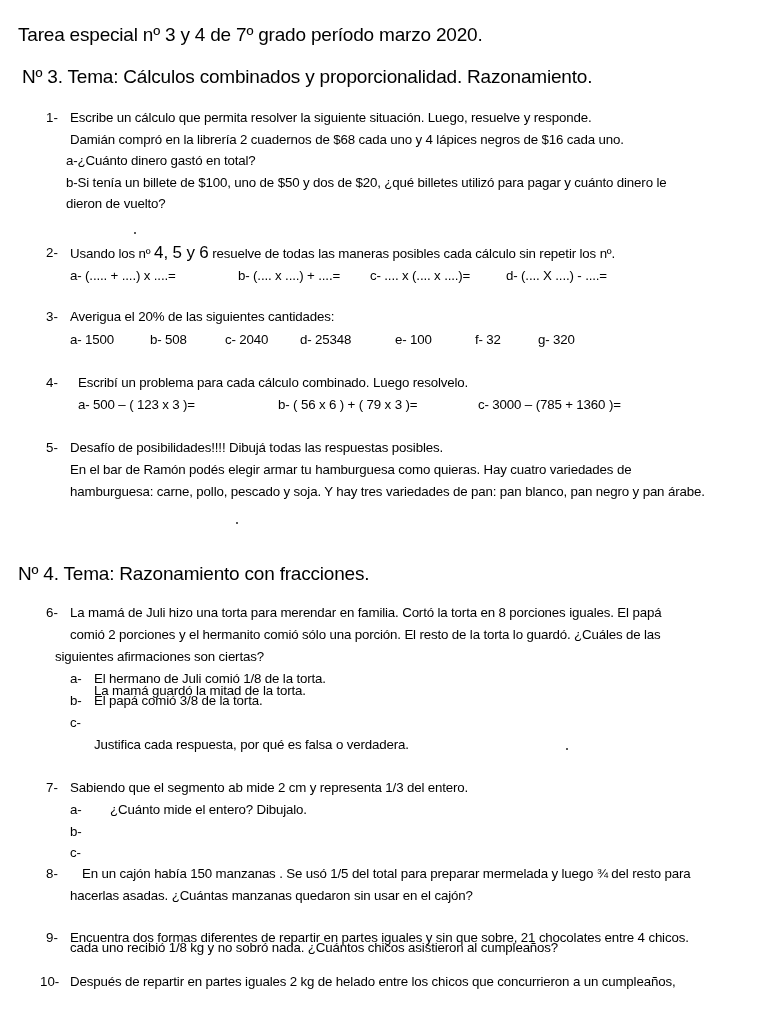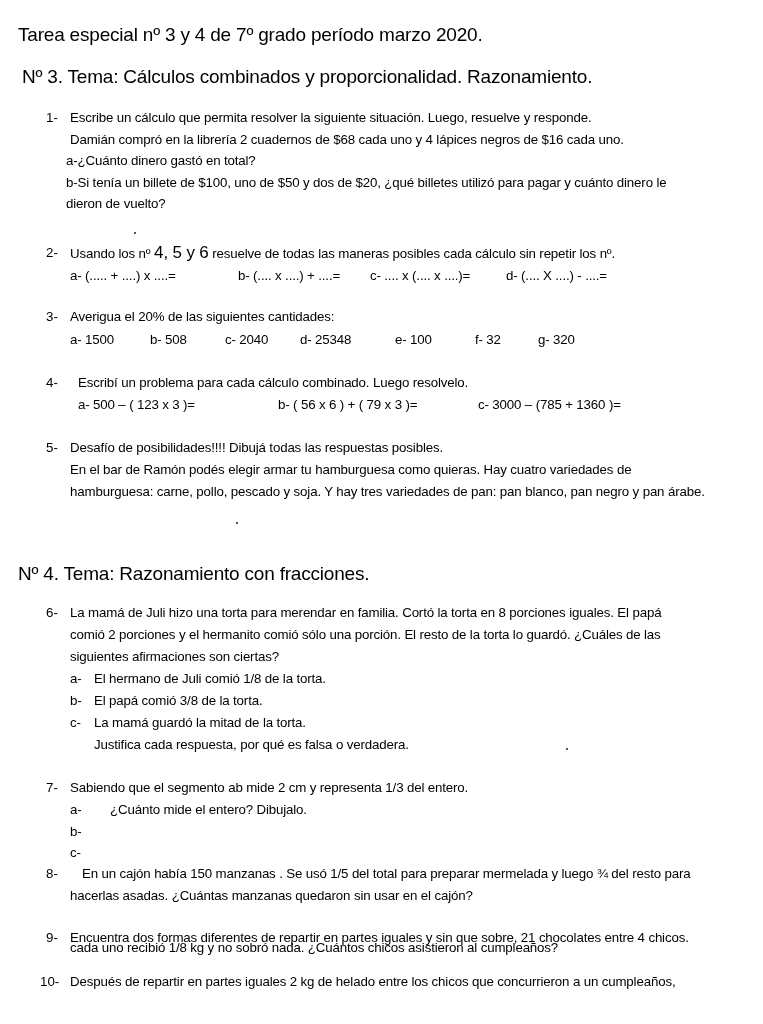--- a/index.html
+++ b/index.html
@@ -59,27 +59,27 @@
   <div class="line" style="left:70px; top:462px;">En el bar de Ramón podés elegir armar tu hamburguesa como quieras. Hay cuatro variedades de</div>
   <div class="line" style="left:70px; top:484px;">hamburguesa: carne, pollo, pescado y soja. Y hay tres variedades de pan: pan blanco, pan negro y pan árabe.</div>
 
   <div class="dot" style="left:236px; top:522px;"></div>
 
   <div class="section-title" style="left:18px; top:563px;">Nº 4. Tema: Razonamiento con fracciones.</div>
 
   <div class="num" style="left:46px; top:605px;">6-</div>
   <div class="line" style="left:70px; top:605px;">La mamá de Juli hizo una torta para merendar en familia. Cortó la torta en 8 porciones iguales.  El papá</div>
   <div class="line" style="left:70px; top:627px;">comió 2  porciones y el hermanito comió sólo una porción. El resto de la torta  lo guardó. ¿Cuáles de las</div>
-  <div class="line" style="left:70px; top:649px;">siguientes afirmaciones son ciertas?</div>
+  <div class="line" style="left:55px; top:649px;">siguientes afirmaciones son ciertas?</div>
   <div class="line" style="left:70px; top:671px;">a-</div>
   <div class="line" style="left:94px; top:671px;">El hermano de Juli comió 1/8 de la torta.</div>
   <div class="line" style="left:70px; top:693px;">b-</div>
   <div class="line" style="left:94px; top:693px;">El papá comió 3/8 de la torta.</div>
   <div class="line" style="left:70px; top:715px;">c-</div>
-  <div class="line" style="left:94px; top:715px;">La mamá guardó la mitad de la torta.</div>
+  <div class="line" style="left:94px; top:683px;">La mamá guardó la mitad de la torta.</div>
   <div class="line" style="left:94px; top:737px;">Justifica cada respuesta, por qué es falsa o verdadera.</div>
 
   <div class="dot" style="left:566px; top:748px;"></div>
 
   <div class="num" style="left:46px; top:780px;">7-</div>
   <div class="line" style="left:70px; top:780px;">Sabiendo que el segmento ab mide 2 cm y representa 1/3 del entero.</div>
   <div class="line" style="left:70px; top:802px;">a-</div>
   <div class="line" style="left:94px; top:802px;margin-left:16px;">¿Cuánto mide el entero? Dibujalo.</div>
   <div class="line" style="left:70px; top:824px;">b-</div>
   <div class="line" style="left:70px; top:845px;">c-</div>

